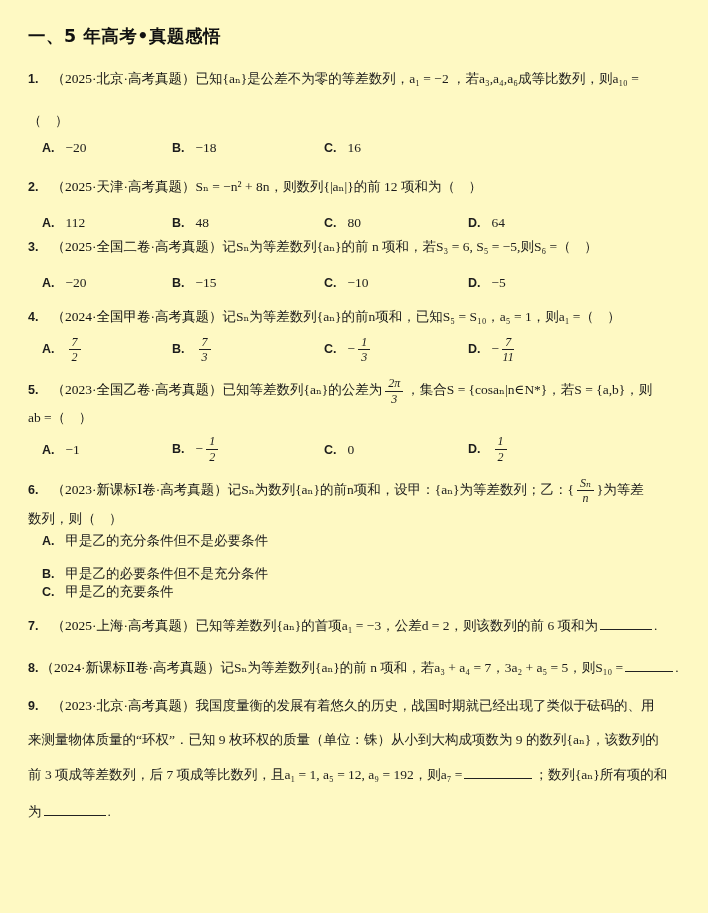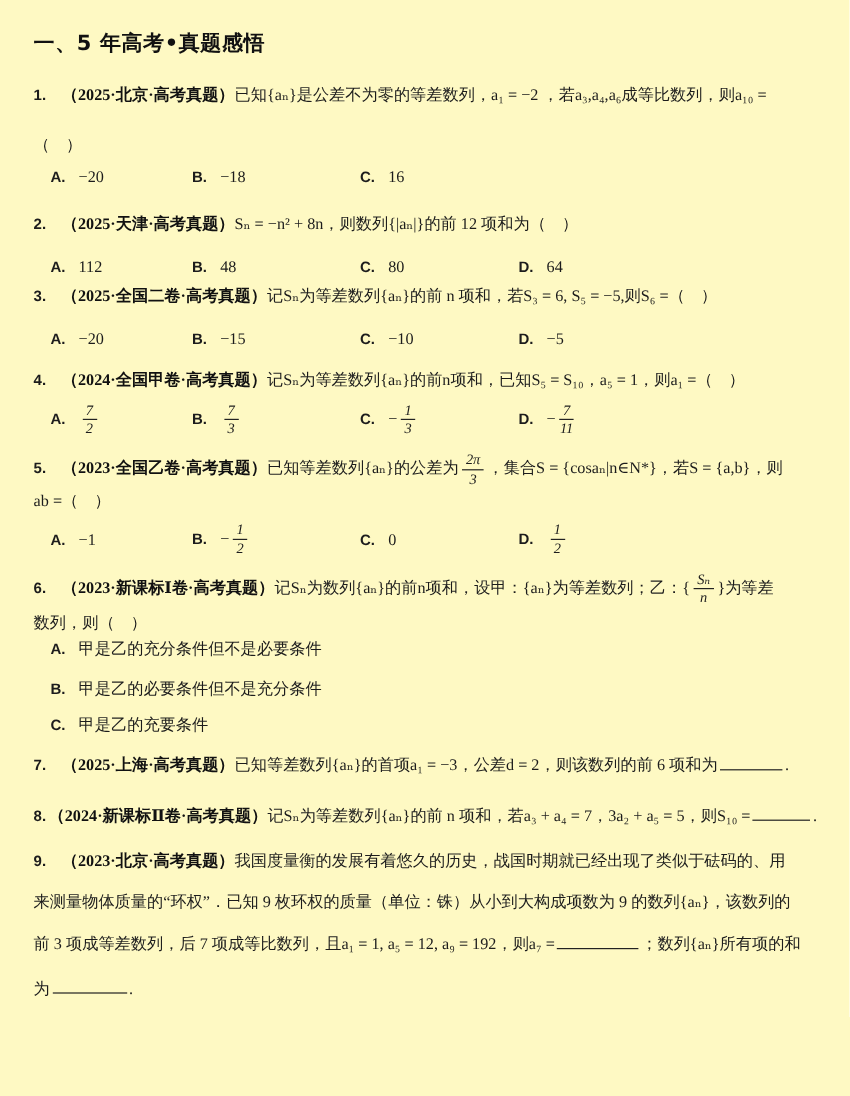--- a/index.html
+++ b/index.html
@@ -13,35 +13,35 @@
     font-size:17.5px;font-weight:bold;color:#111;
     font-family:"DejaVu Sans","Liberation Sans",sans-serif;
     margin:0 0 22px 0;letter-spacing:.5px;
   }
   .line{white-space:nowrap;line-height:1.35;}
   .qnum{
     font-family:"Liberation Sans","DejaVu Sans",sans-serif;
     font-weight:bold;font-size:12.5px;margin-right:13px;
   }
   .qnum.tight{margin-right:2px;}
-  .qmeta{font-weight:bold;color:#111;}
+  .qmeta{font-weight:normal;color:#111;}
   .r-m{font-family:"Liberation Serif","DejaVu Serif",serif;}
   .frac{
     display:inline-block;vertical-align:middle;text-align:center;
     line-height:1.05;font-style:italic;font-size:12px;margin:0 3px;
   }
   .frac .fnum{display:block;border-bottom:1px solid #222;padding:0 3px 1px 3px;}
   .frac .fden{display:block;padding-top:1px;}
   .blank{
     display:inline-block;border-bottom:1px solid #222;
     height:12px;vertical-align:baseline;margin:0 2px;
   }
   .optrow{
     display:grid;grid-template-columns:118px 140px 132px auto;
-    padding-left:14px;align-items:center;line-height:1.3;
+    padding-left:14px;align-items:center;line-height:1.3;gap:12px;
   }
   .opt{white-space:nowrap;}
   .olabel{
     font-family:"Liberation Sans","DejaVu Sans",sans-serif;
     font-weight:bold;font-style:normal;font-size:12.5px;margin-right:11px;
   }
   .optcol{padding-left:14px;}
   .optcol .opt{display:block;white-space:nowrap;}
 </style>
 </head>
@@ -112,21 +112,21 @@
     </div>
   </div>
 
   <div>
     <div class="line" style="margin-bottom:5px">
       <span class="qnum">6.</span><span class="qmeta">（2023·新课标Ⅰ卷·高考真题）</span><span><span>记</span><span class="r-m">Sₙ</span><span>为数列</span><span class="r-m">{aₙ}</span><span>的前</span><span class="r-m">n</span><span>项和，设甲：</span><span class="r-m">{aₙ}</span><span>为等差数列；乙：{</span><span class="frac"><span class="fnum">Sₙ</span><span class="fden">n</span></span><span>}为等差</span></span>
     </div>
     <div class="line" style="margin-bottom:4px"><span>数列，则（　）</span></div>
     <div class="optcol">
       <span class="opt" style="margin-bottom:15px"><span class="olabel">A.</span><span><span>甲是乙的充分条件但不是必要条件</span></span></span>
-      <span class="opt" style="margin-bottom:12px"><span class="olabel">B.</span><span><span>甲是乙的必要条件但不是充分条件</span></span></span>
+      <span class="opt" style="margin-bottom:0"><span class="olabel">B.</span><span><span>甲是乙的必要条件但不是充分条件</span></span></span>
       <span class="opt" style="margin-bottom:16px"><span class="olabel">C.</span><span><span>甲是乙的充要条件</span></span></span>
     </div>
   </div>
 
   <div>
     <div class="line" style="margin-bottom:24px">
       <span class="qnum">7.</span><span class="qmeta">（2025·上海·高考真题）</span><span><span>已知等差数列</span><span class="r-m">{aₙ}</span><span>的首项</span><span class="r-m">a₁ = −3</span><span>，公差</span><span class="r-m">d = 2</span><span>，则该数列的前 6 项和为</span><span class="blank" style="width: 52px;"></span><span>.</span></span>
     </div>
   </div>
 

